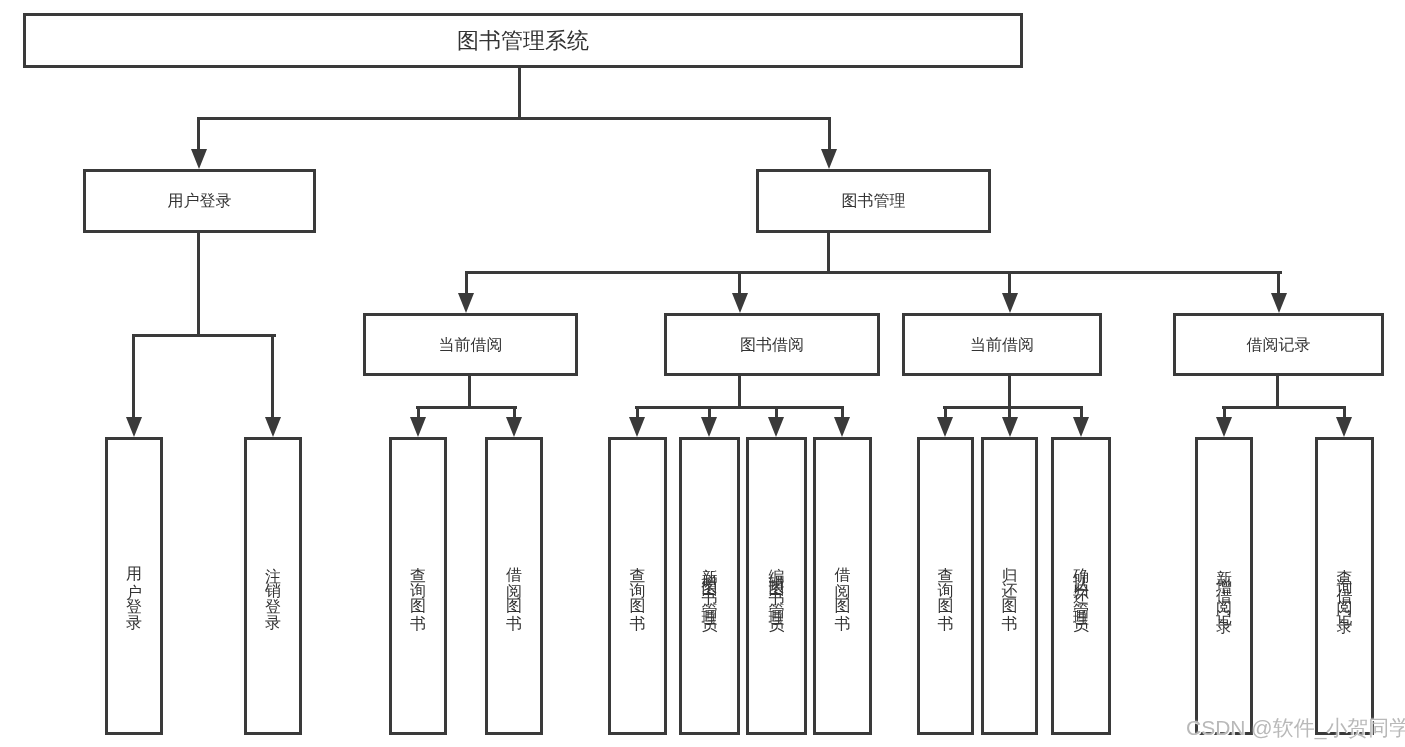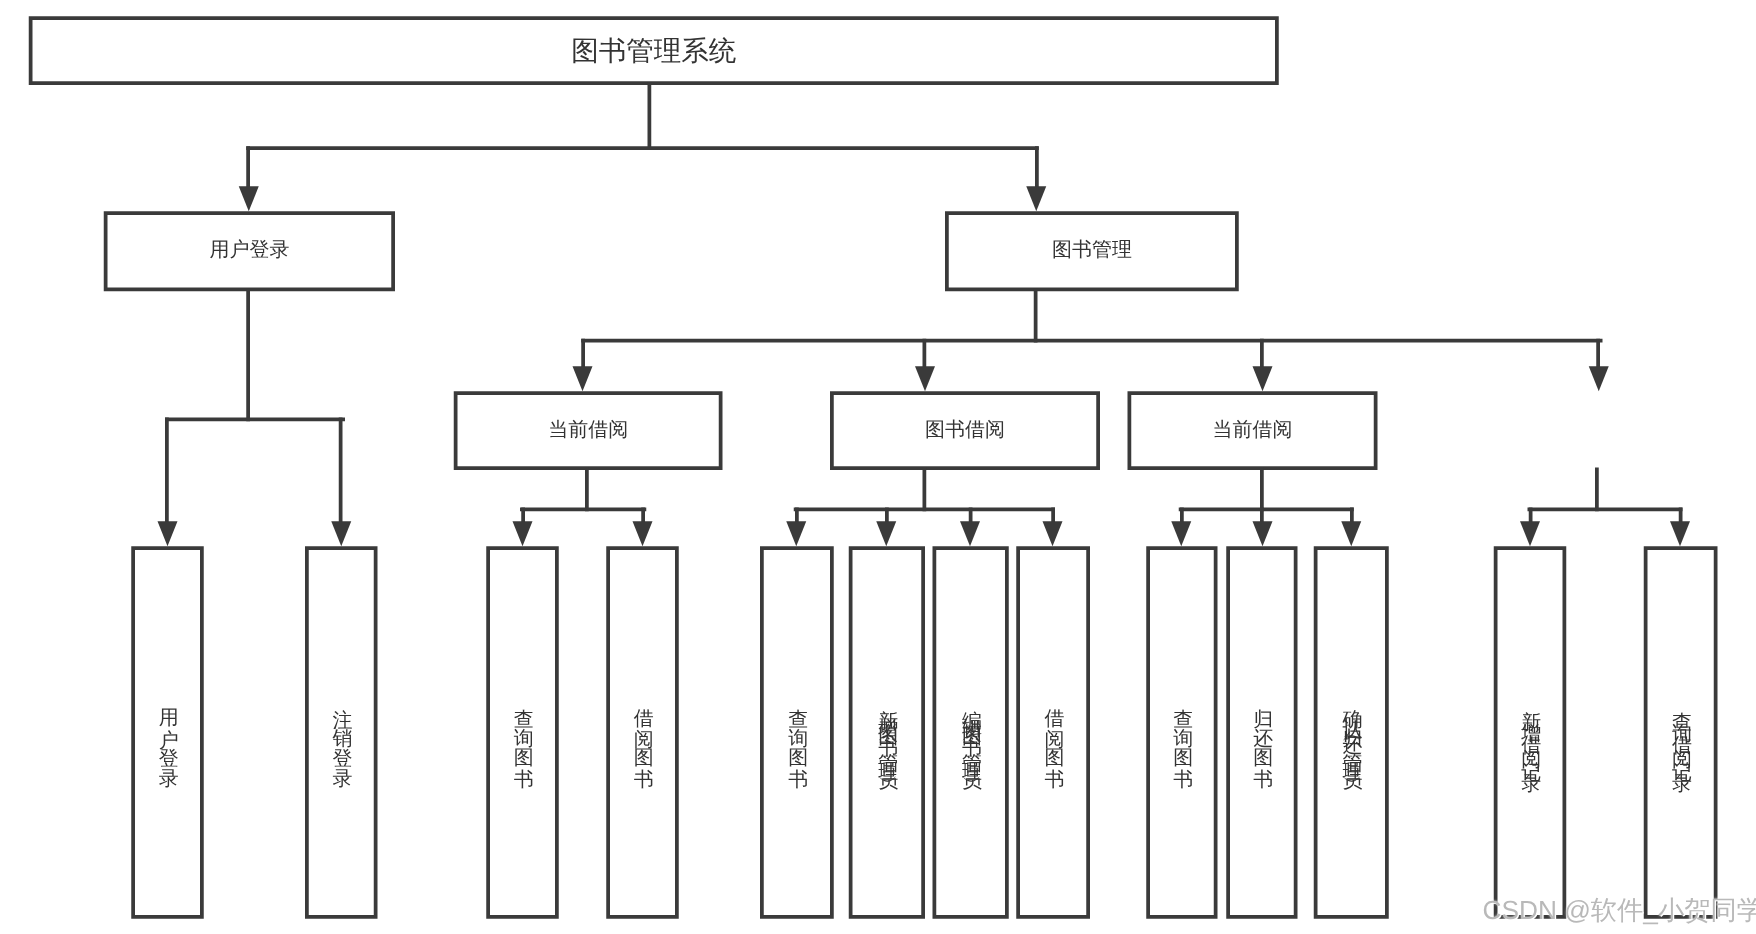--- a/index.html
+++ b/index.html
@@ -97,20 +97,21 @@
   <div class="vline" style="left:1008px; top:271px; height:25px;"></div>
   <div class="vline" style="left:1277px; top:271px; height:25px;"></div>
   <div class="arrow" style="left:458px; top:293px;"></div>
   <div class="arrow" style="left:732px; top:293px;"></div>
   <div class="arrow" style="left:1002px; top:293px;"></div>
   <div class="arrow" style="left:1271px; top:293px;"></div>
 
   <div class="box" style="left:363px; top:313px; width:215px; height:63px;">当前借阅</div>
   <div class="box" style="left:632px; top:313px; width:216px; height:63px;margin-left:32px;">图书借阅</div>
   <div class="box" style="left:902px; top:313px; width:200px; height:63px;">当前借阅</div>
+  <div class="box" style="left:1173px; top:313px; width:211px; height:63px;">借阅记录</div>
 
   <div class="vline" style="left:468px; top:374px; height:35px;"></div>
   <div class="vline" style="left:738px; top:374px; height:35px;"></div>
   <div class="vline" style="left:1008px; top:374px; height:35px;"></div>
   <div class="vline" style="left:1276px; top:374px; height:35px;"></div>
 
   <div class="hline" style="left:416px; top:406px; width:101px;"></div>
   <div class="hline" style="left:635px; top:406px; width:209px;"></div>
   <div class="hline" style="left:943px; top:406px; width:140px;"></div>
   <div class="hline" style="left:1222px; top:406px; width:124px;"></div>

